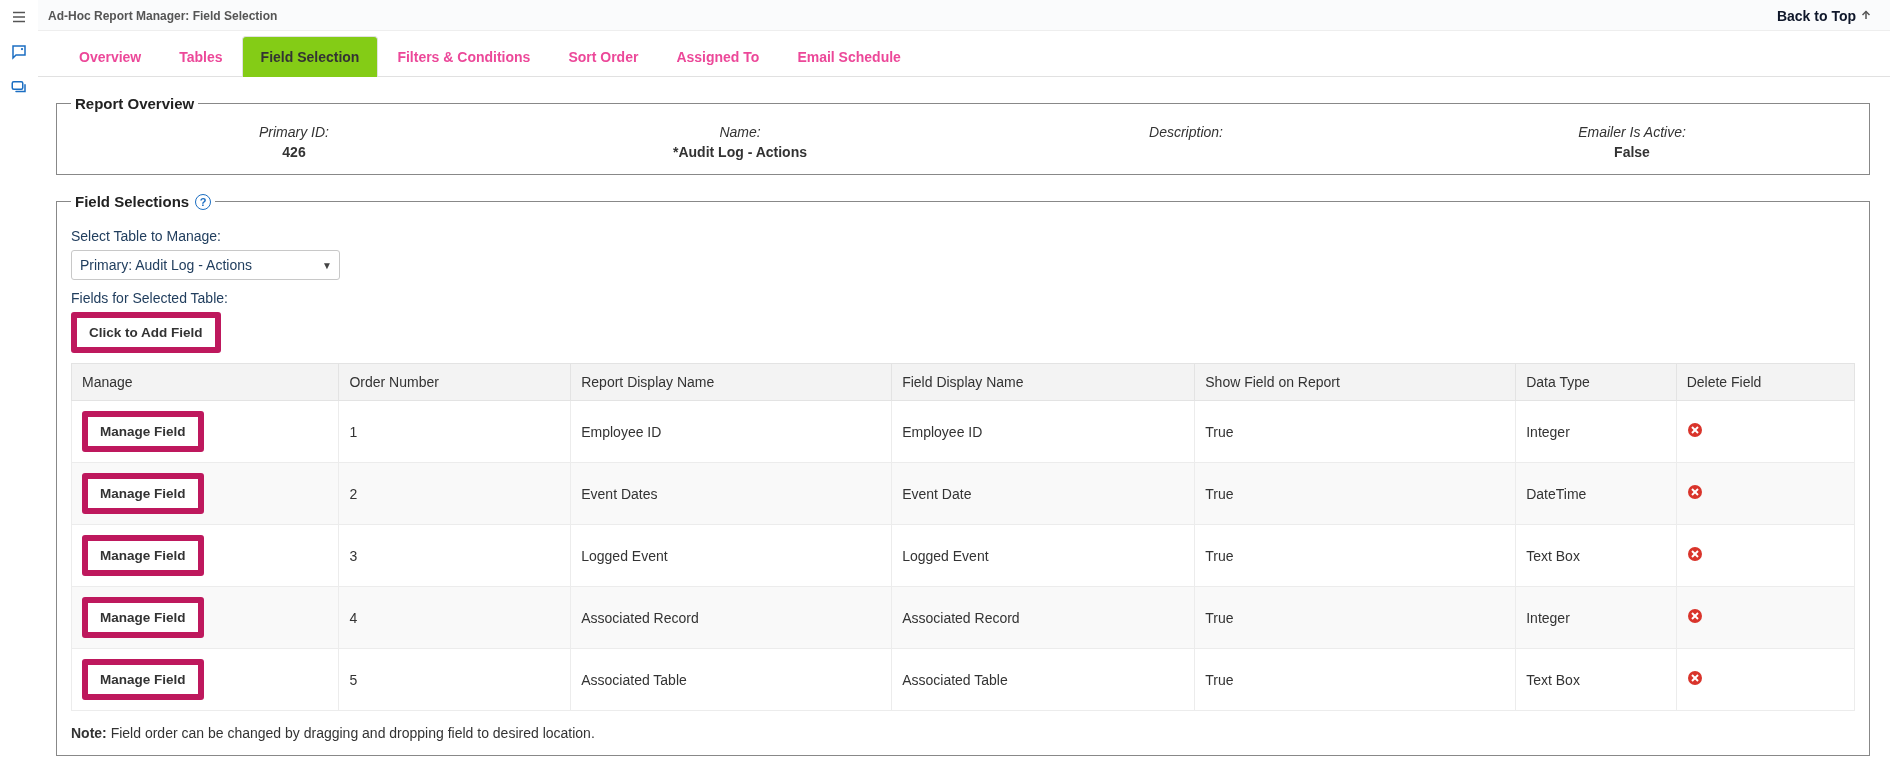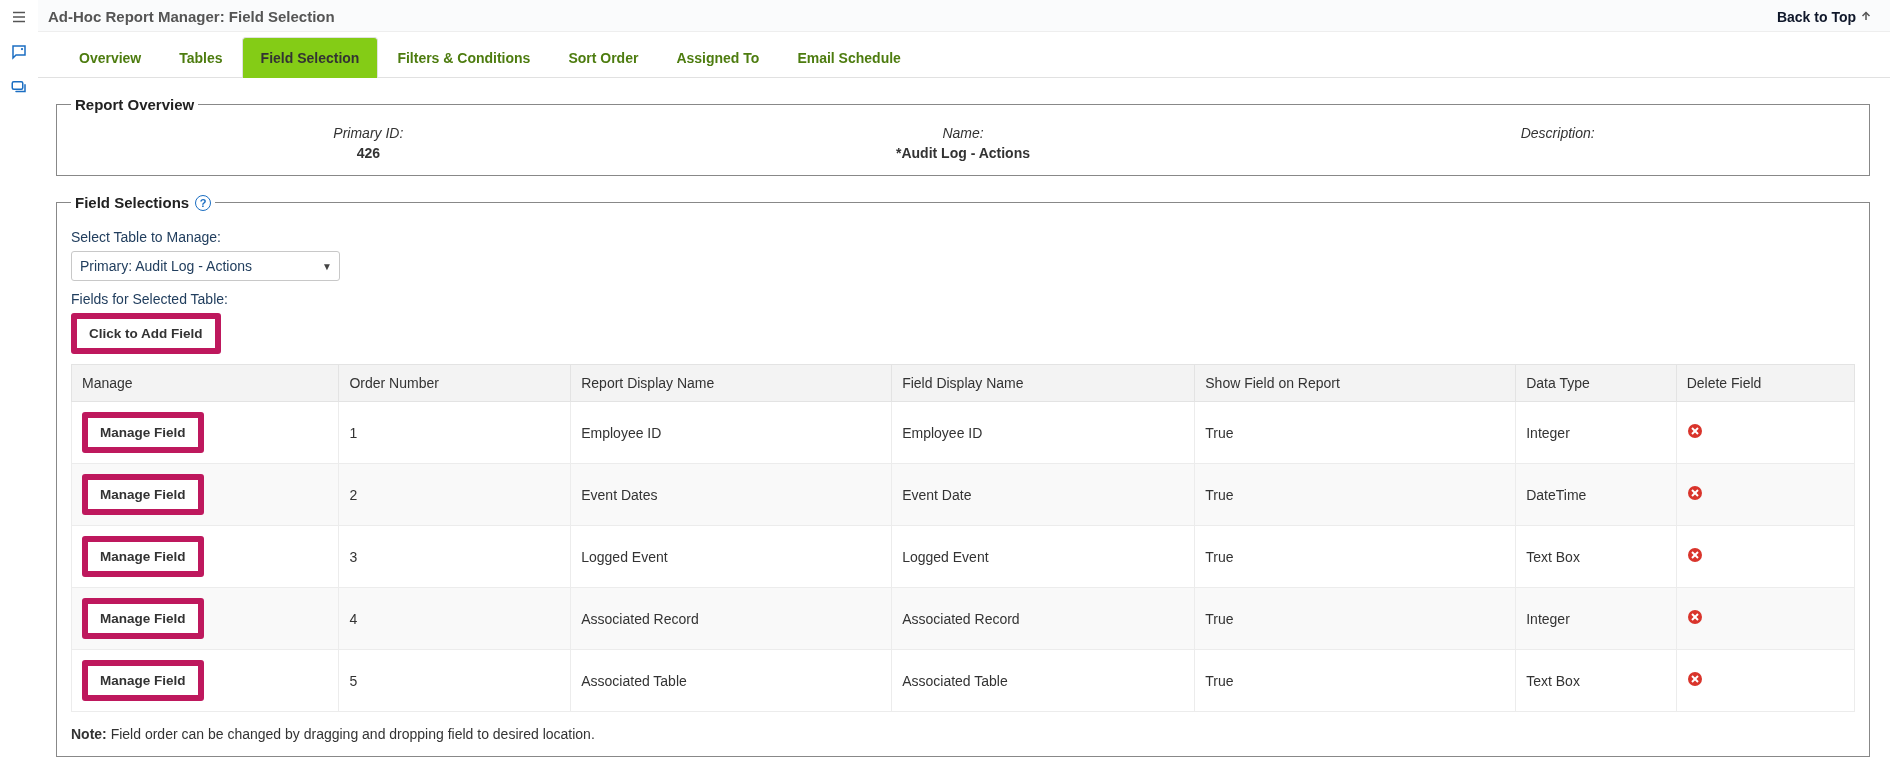--- a/index.html
+++ b/index.html
@@ -3,25 +3,25 @@
 <meta charset="utf-8">
 <style>
   * { box-sizing: border-box; }
   html, body { margin:0; padding:0; font-family: "Segoe UI", Arial, sans-serif; font-size:14px; color:#333; background:#fff; }
   .app { display:flex; min-height:100vh; }
   .left-rail { width:38px; background:#fff; border-right:0; padding-top:8px; display:flex; flex-direction:column; align-items:center; gap:14px; }
   .left-rail svg { width:18px; height:18px; stroke:#555; fill:none; stroke-width:2; }
   .left-rail .blue svg { stroke:#1b6ec2; }
   .main { flex:1; display:flex; flex-direction:column; }
   .topbar { display:flex; align-items:center; padding:8px 18px 6px 10px; border-bottom:1px solid #eee; background:#fafbfc; }
-  .page-title { font-weight:700; color:#555; font-size:15px; }
+  .page-title { font-weight:700; color:#555; font-size:12px; }
   .spacer { flex:1; }
   .back-to-top { font-weight:700; color:#0f172a; font-size:14px; cursor:pointer; display:flex; align-items:center; gap:4px; }
   .tabs { display:flex; gap:0; border-bottom:1px solid #e1e1e1; padding-left:22px; margin-top:4px; }
-  .tab { padding:12px 18px; color:#4d7c0f; font-weight:600; cursor:pointer; border:1px solid transparent; border-bottom:none; position:relative; top:1px; background:transparent; font-size:14px; }
+  .tab { padding:12px 18px; color:#ec4899; font-weight:600; cursor:pointer; border:1px solid transparent; border-bottom:none; position:relative; top:1px; background:transparent; font-size:14px; }
   .tab.active { color:#333; background:#84cc16; border-color:#e1e1e1 #e1e1e1 #fff #e1e1e1; border-radius:4px 4px 0 0; }
   .content { padding:6px 20px 20px 18px; }
   fieldset { border:1px solid #888; margin:12px 0 18px 0; padding:12px 14px 14px 14px; }
   legend { font-weight:700; color:#222; padding:0 4px; font-size:15px; }
   legend.with-help { display:flex; align-items:center; gap:6px; }
   .help-icon { width:16px; height:16px; border:1.6px solid #1b6ec2; border-radius:50%; color:#1b6ec2; font-size:11px; display:inline-flex; align-items:center; justify-content:center; font-weight:700; cursor:pointer; }
   .overview-row { display:flex; }
   .overview-col { flex:1; text-align:center; }
   .ov-label { font-style:italic; color:#333; margin-bottom:4px; }
   .ov-value { font-weight:700; }
@@ -107,20 +107,24 @@
             <div class="ov-value">426</div>
           </div>
           <div class="overview-col">
             <div class="ov-label">Name:</div>
             <div class="ov-value">*Audit Log - Actions</div>
           </div>
           <div class="overview-col">
             <div class="ov-label">Description:</div>
             <div class="ov-value"></div>
           </div>
+          <div class="overview-col">
+            <div class="ov-label">Emailer Is Active:</div>
+            <div class="ov-value">False</div>
+          </div>
         </div>
       </fieldset>
 
       <fieldset>
         <legend class="with-help">
           <span>Field Selections</span>
           <span class="help-icon">?</span>
         </legend>
 
         <div class="form-label">Select Table to Manage:</div>

